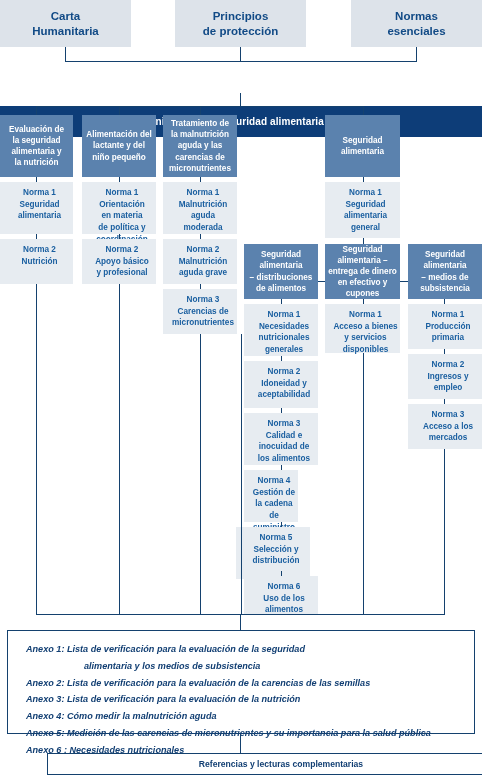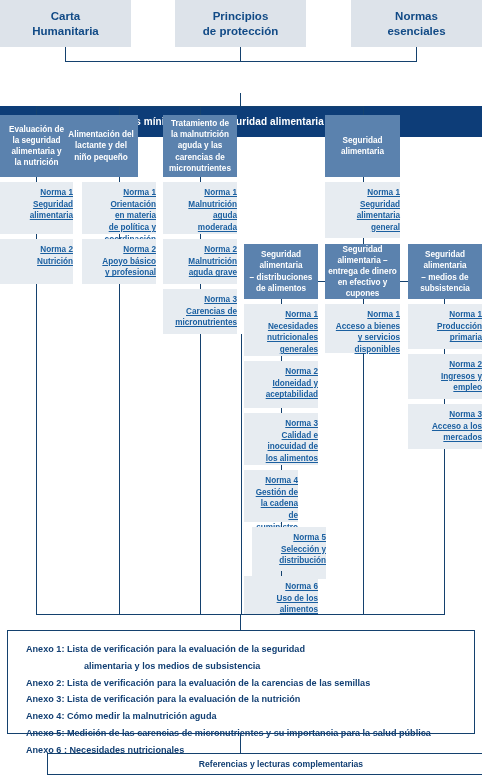--- a/index.html
+++ b/index.html
@@ -62,22 +62,21 @@
   }
 
   
   .norm{
     background:#e7ecf1;
     color:#1a5fa0;
     font-size:8.2px;
     font-weight:bold;
     line-height:1.42;
     padding:5px 0 16px 6px;
-    text-align:right;
-    text-decoration:underline;
+    text-align:center;
   }
 
   
   .vline{background:#14416e;width:1px;}
   .hline{background:#14416e;height:1px;}
 
   
   .outline{
     border:1px solid #14416e;
     background:#ffffff;
@@ -124,21 +123,21 @@
   <div class="abs vline" style="left:200px;top:106px;height:9px;"></div>
   <div class="abs vline" style="left:363px;top:106px;height:9px;"></div>
 
   <div class="abs sect" style="left:0px;top:115px;width:73px;height:62px;">Evaluación de<br>la seguridad<br>alimentaria y<br>la nutrición</div>
   <div class="abs vline" style="left:36px;top:177px;height:5px;"></div>
   <div class="abs norm" style="left:0px;top:182px;width:73px;height:52px;">Norma 1<br>Seguridad<br>alimentaria</div>
   <div class="abs vline" style="left:36px;top:234px;height:5px;"></div>
   <div class="abs norm" style="left:0px;top:239px;width:73px;height:45px;">Norma 2<br>Nutrición</div>
   <div class="abs vline" style="left:36px;top:284px;height:331px;"></div>
 
-  <div class="abs sect" style="left:64px;top:115px;width:74px;height:62px;">Alimentación del<br>lactante y del<br>niño pequeño</div>
+  <div class="abs sect" style="left:82px;top:115px;width:74px;height:62px;">Alimentación del<br>lactante y del<br>niño pequeño</div>
   <div class="abs vline" style="left:119px;top:177px;height:5px;"></div>
   <div class="abs norm" style="left:82px;top:182px;width:74px;height:52px;">Norma 1<br>Orientación<br>en materia<br>de política y<br>coordinación</div>
   <div class="abs vline" style="left:119px;top:234px;height:5px;"></div>
   <div class="abs norm" style="left:82px;top:239px;width:74px;height:45px;">Norma 2<br>Apoyo básico<br>y profesional</div>
   <div class="abs vline" style="left:119px;top:284px;height:331px;"></div>
 
   <div class="abs sect" style="left:163px;top:115px;width:74px;height:62px;">Tratamiento de<br>la malnutrición<br>aguda y las<br>carencias de<br>micronutrientes</div>
   <div class="abs vline" style="left:200px;top:177px;height:5px;"></div>
   <div class="abs norm" style="left:163px;top:182px;width:74px;height:52px;">Norma 1<br>Malnutrición<br>aguda<br>moderada</div>
   <div class="abs vline" style="left:200px;top:234px;height:5px;"></div>
@@ -159,21 +158,21 @@
   <div class="abs sect" style="left:244px;top:244px;width:74px;height:55px;">Seguridad<br>alimentaria<br>– distribuciones<br>de alimentos</div>
   <div class="abs vline" style="left:281px;top:299px;height:5px;"></div>
   <div class="abs norm" style="left:244px;top:304px;width:74px;height:52px;">Norma 1<br>Necesidades<br>nutricionales<br>generales</div>
   <div class="abs vline" style="left:281px;top:356px;height:5px;"></div>
   <div class="abs norm" style="left:244px;top:361px;width:74px;height:47px;">Norma 2<br>Idoneidad y<br>aceptabilidad</div>
   <div class="abs vline" style="left:281px;top:408px;height:5px;"></div>
   <div class="abs norm" style="left:244px;top:413px;width:74px;height:52px;">Norma 3<br>Calidad e<br>inocuidad de<br>los alimentos</div>
   <div class="abs vline" style="left:281px;top:465px;height:5px;"></div>
   <div class="abs norm" style="left:244px;top:470px;width:54px;height:52px;">Norma 4<br>Gestión de<br>la cadena de<br>suministro</div>
   <div class="abs vline" style="left:281px;top:522px;height:5px;"></div>
-  <div class="abs norm" style="left:252px;top:527px;width:74px;height:52px;">Norma 5<br>Selección y<br>distribución</div>
+  <div class="abs norm" style="left:236px;top:527px;width:74px;height:52px;">Norma 5<br>Selección y<br>distribución</div>
   <div class="abs vline" style="left:281px;top:571px;height:5px;"></div>
   <div class="abs norm" style="left:244px;top:576px;width:74px;height:39px;">Norma 6<br>Uso de los<br>alimentos</div>
 
   <div class="abs sect" style="left:325px;top:244px;width:75px;height:55px;">Seguridad<br>alimentaria –<br>entrega de dinero<br>en efectivo y<br>cupones</div>
   <div class="abs vline" style="left:363px;top:299px;height:5px;"></div>
   <div class="abs norm" style="left:325px;top:304px;width:75px;height:49px;">Norma 1<br>Acceso a bienes<br>y servicios<br>disponibles</div>
   <div class="abs vline" style="left:363px;top:353px;height:262px;"></div>
 
   <div class="abs sect" style="left:408px;top:244px;width:74px;height:55px;">Seguridad<br>alimentaria<br>– medios de<br>subsistencia</div>
   <div class="abs vline" style="left:444px;top:299px;height:5px;"></div>
@@ -182,21 +181,21 @@
   <div class="abs norm" style="left:408px;top:354px;width:74px;height:45px;">Norma 2<br>Ingresos y<br>empleo</div>
   <div class="abs vline" style="left:444px;top:399px;height:5px;"></div>
   <div class="abs norm" style="left:408px;top:404px;width:74px;height:45px;">Norma 3<br>Acceso a los<br>mercados</div>
   <div class="abs vline" style="left:444px;top:449px;height:166px;"></div>
 
   <div class="abs vline" style="left:241px;top:334px;height:281px;"></div>
   <div class="abs vline" style="left:281px;top:615px;height:0px;"></div>
   <div class="abs hline" style="left:36px;top:614px;width:409px;"></div>
   <div class="abs vline" style="left:240px;top:614px;height:17px;"></div>
 
-  <div class="abs outline" style="left:7px;top:630px;width:468px;height:104px;">
+  <div class="abs outline" style="left:7px;top:630px;width:468px;height:104px;font-style:italic;">
     <div class="annex-list">
       <div class="annex-row">Anexo 1: Lista de verificación para la evaluación de la seguridad</div>
       <div class="annex-row annex-cont">alimentaria y los medios de subsistencia</div>
       <div class="annex-row">Anexo 2: Lista de verificación para la evaluación de la carencias de las semillas</div>
       <div class="annex-row">Anexo 3: Lista de verificación para la evaluación de la nutrición</div>
       <div class="annex-row">Anexo 4: Cómo medir la malnutrición aguda</div>
       <div class="annex-row">Anexo 5: Medición de las carencias de micronutrientes y su importancia para la salud pública</div>
       <div class="annex-row">Anexo 6 : Necesidades nutricionales</div>
     </div>
   </div>

